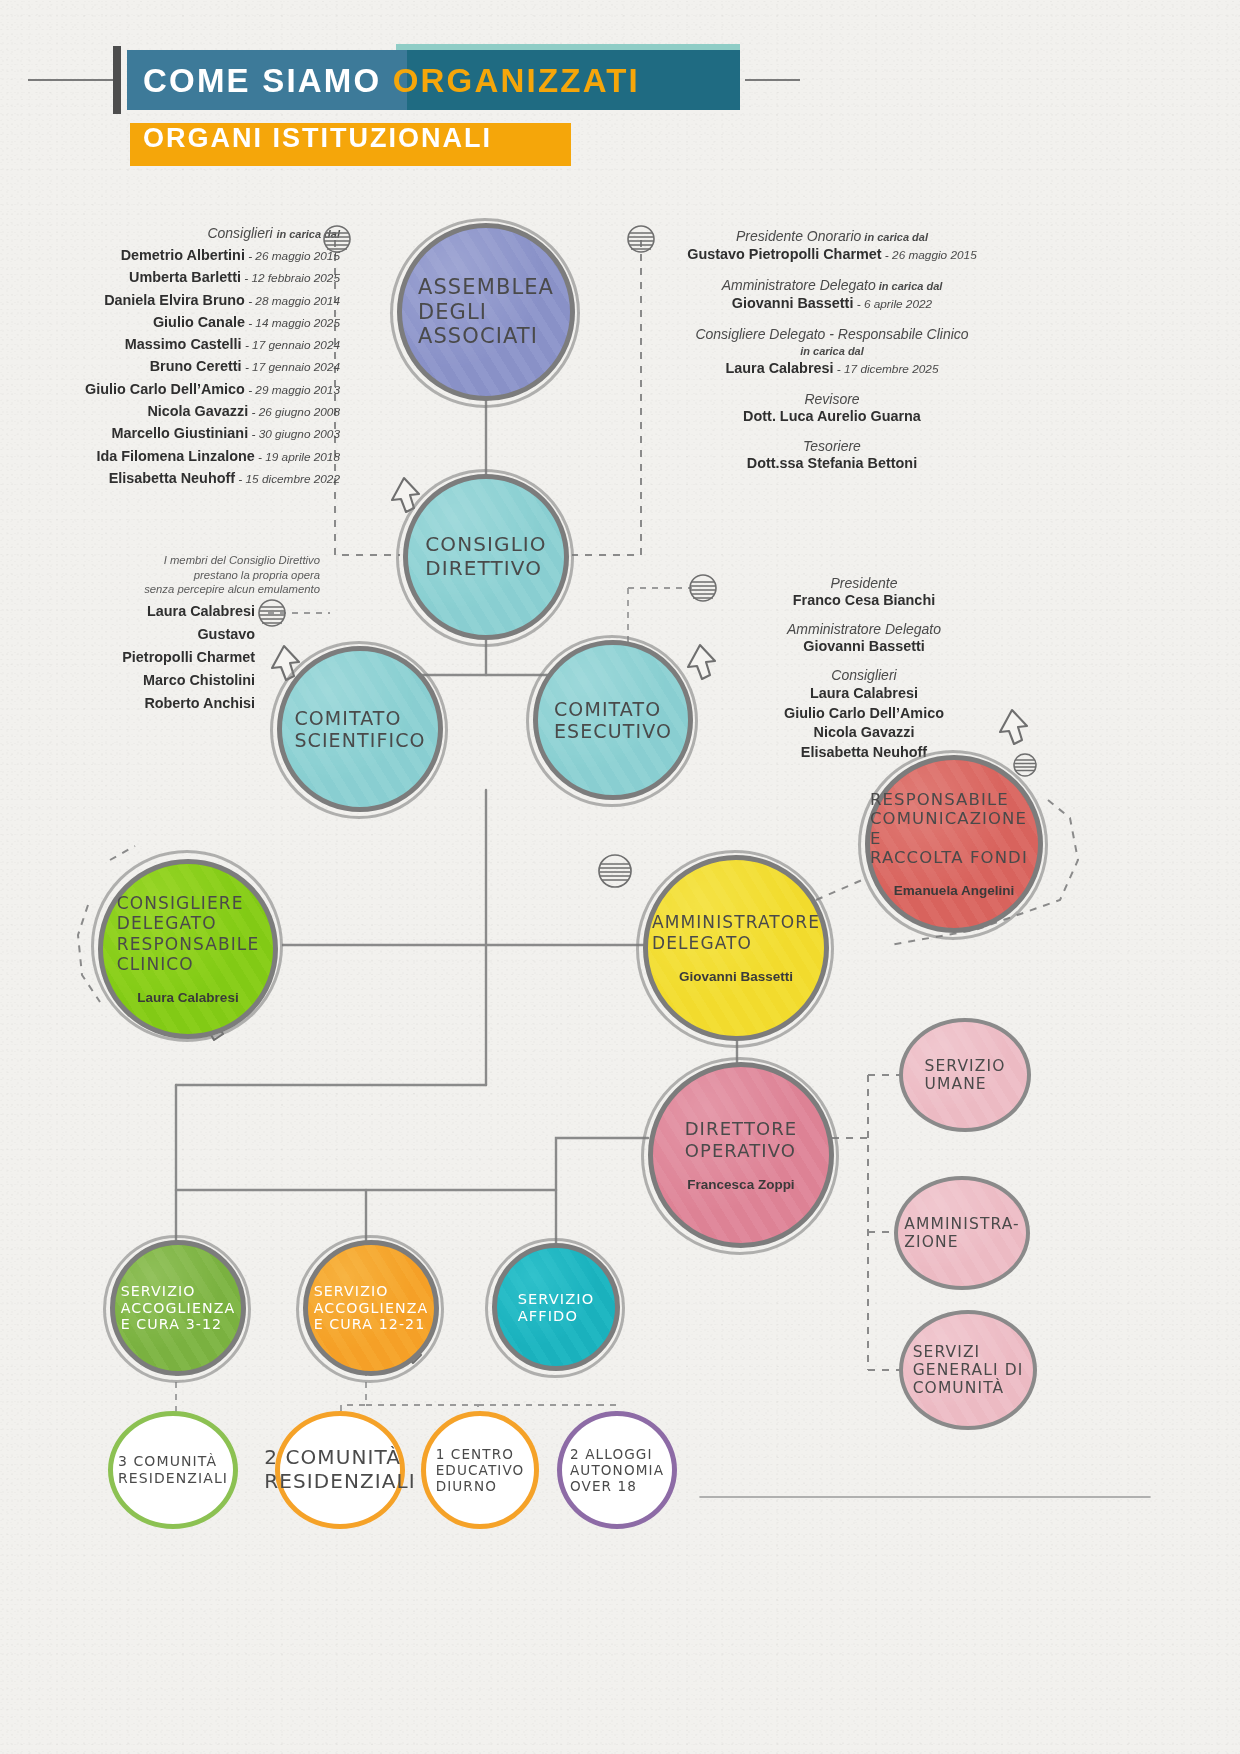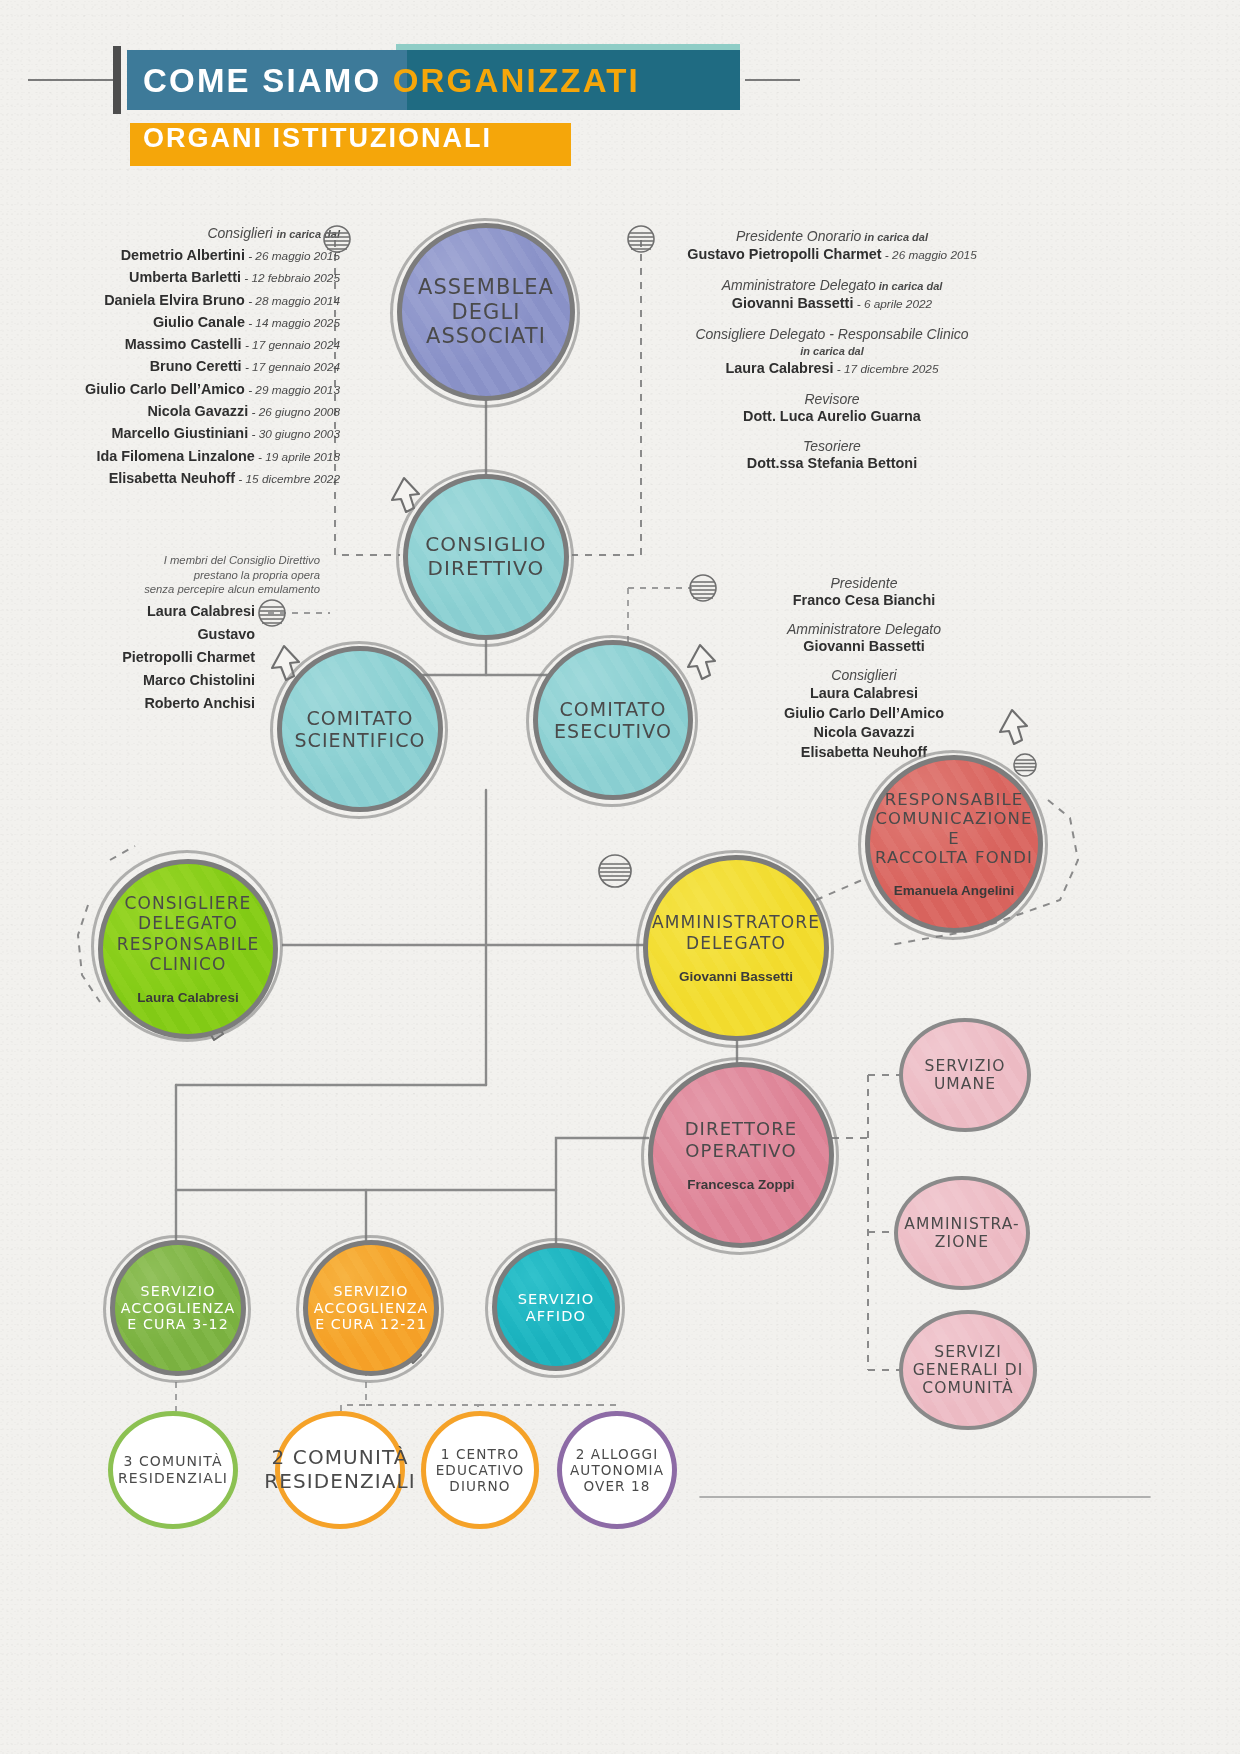--- a/index.html
+++ b/index.html
@@ -84,21 +84,21 @@
   .roles-ce .blk div{white-space:nowrap;}
   .roles-ce .plain{font-weight:bold;font-size:14.4px;color:#2f2f2f;line-height:19.5px;}
 
   .cs-members{position:absolute;left:60px;top:600px;width:195px;text-align:right;
               font-weight:bold;font-size:14.4px;line-height:23px;color:#2f2f2f;}
 
   
   .node{
     position:absolute;border-radius:50%;
     display:flex;flex-direction:column;align-items:center;justify-content:center;
-    text-align:center;box-sizing:border-box;
+    text-align:left;box-sizing:border-box;
     border:5px solid #7c7c7c;
   }
   .node .ttl{
     font-family:"DejaVu Sans", sans-serif;
     letter-spacing:1.1px;line-height:1.18;
   }
   .node .sub{
     font-family:"Liberation Sans", sans-serif;
     font-weight:bold;margin-top:16px;
   }

